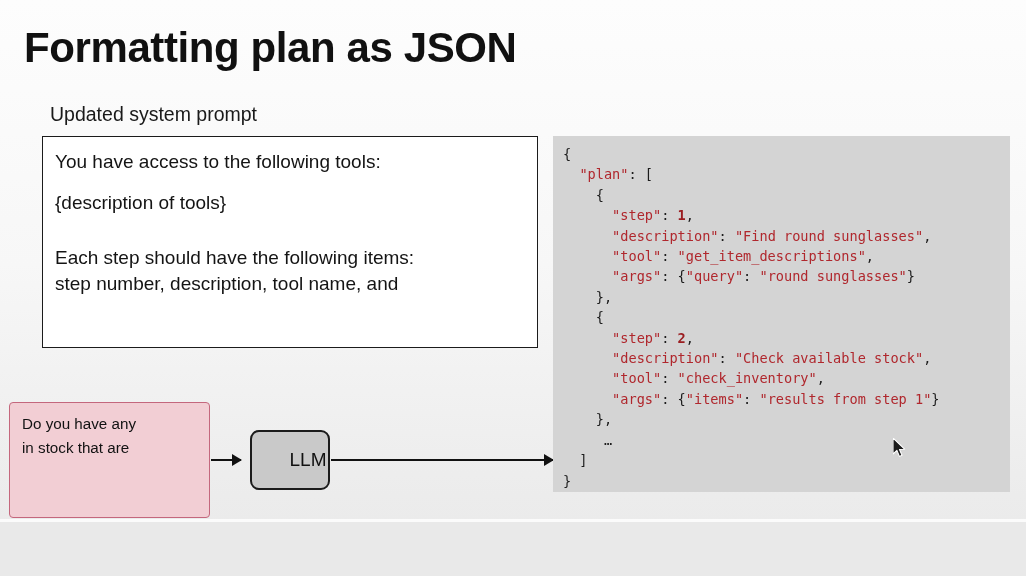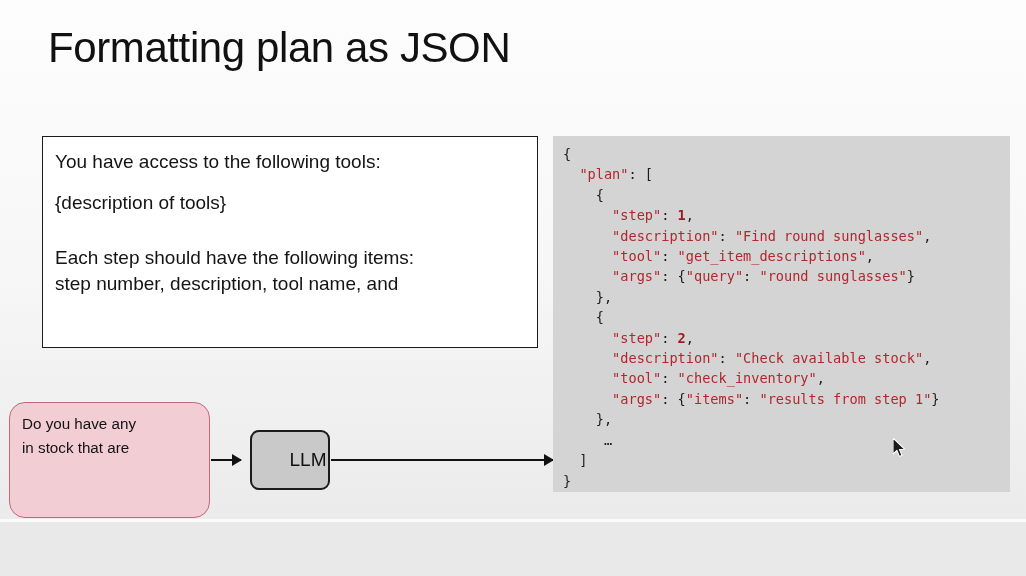--- a/index.html
+++ b/index.html
@@ -21,24 +21,24 @@
     left: 0; top: 0;
     width: 1026px;
     height: 576px;
     background: linear-gradient(180deg, #fdfdfd 0%, #f7f7f7 46%, #ececec 86%, #e9e9e9 100%);
     overflow: hidden;
   }
 
   
   #title {
     position: absolute;
-    left: 48px;
+    left: 24px;
     top: 24px;
     font-size: 42px;
-    font-weight: 400;
+    font-weight: 700;
     letter-spacing: -0.4px;
     color: #111111;
     white-space: nowrap;
   }
 
   
   #subtitle {
     position: absolute;
     left: 50px;
     top: 103px;
@@ -69,21 +69,21 @@
 
   
   #user-bubble {
     position: absolute;
     left: 9px;
     top: 402px;
     width: 201px;
     height: 116px;
     background: #f2ced4;
     border: 1.6px solid #c4677d;
-    border-radius: 16px;
+    border-radius: 4px;
     padding: 9px 12px;
   }
   .bubble-line {
     font-size: 15.2px;
     line-height: 24px;
     color: #121212;
     white-space: nowrap;
   }
 
   
@@ -177,20 +177,21 @@
     background: #e9e9e9;
   }
 </style>
 </head>
 <body>
 
 <div id="slide">
 
   <div id="title">Formatting plan as JSON</div>
 
+  <div id="subtitle">Updated system prompt</div>
 
   <div id="prompt-box">
     <div class="prompt-line">You have access to the following tools:</div>
     <div class="prompt-gap"></div>
     <div class="prompt-line">{description of tools}</div>
     <div class="prompt-gap"></div>
     <div class="prompt-gap"></div>
     <div class="prompt-line">Each step should have the following items:</div>
     <div class="prompt-line">step number, description, tool name, and</div>
   </div>

